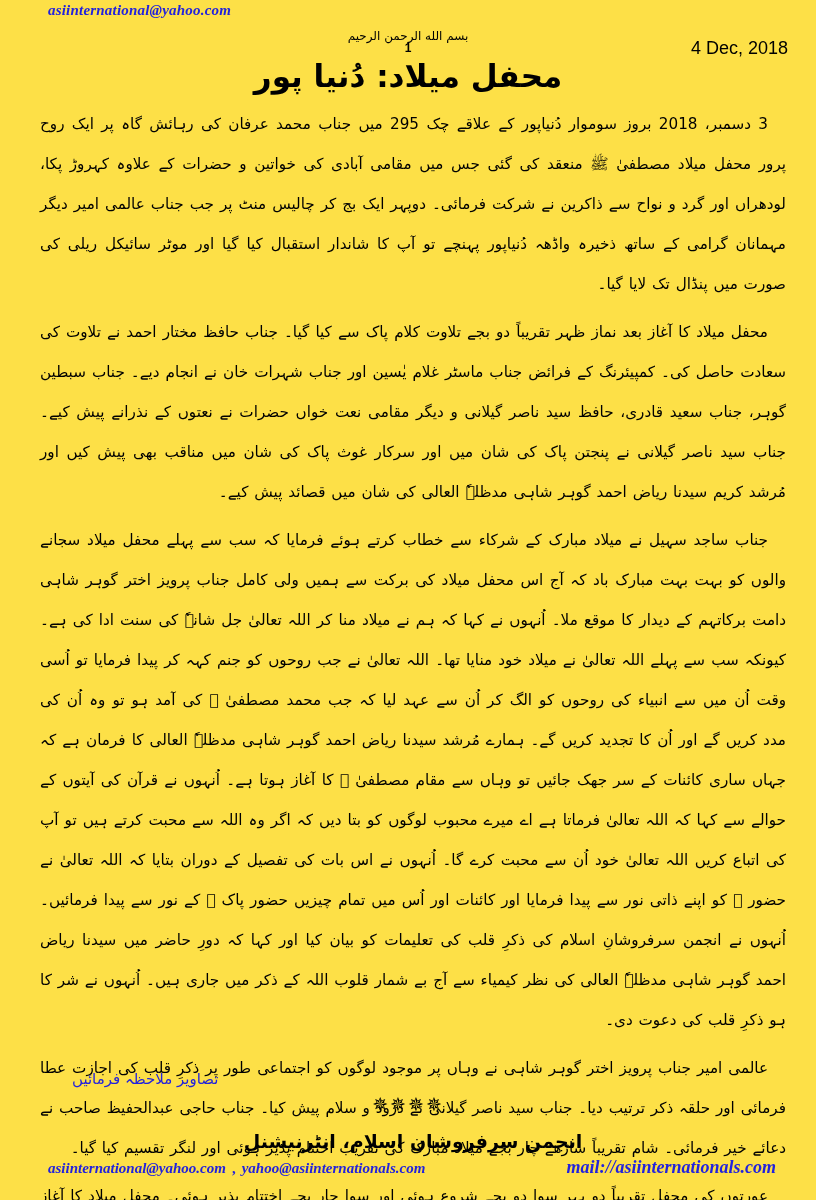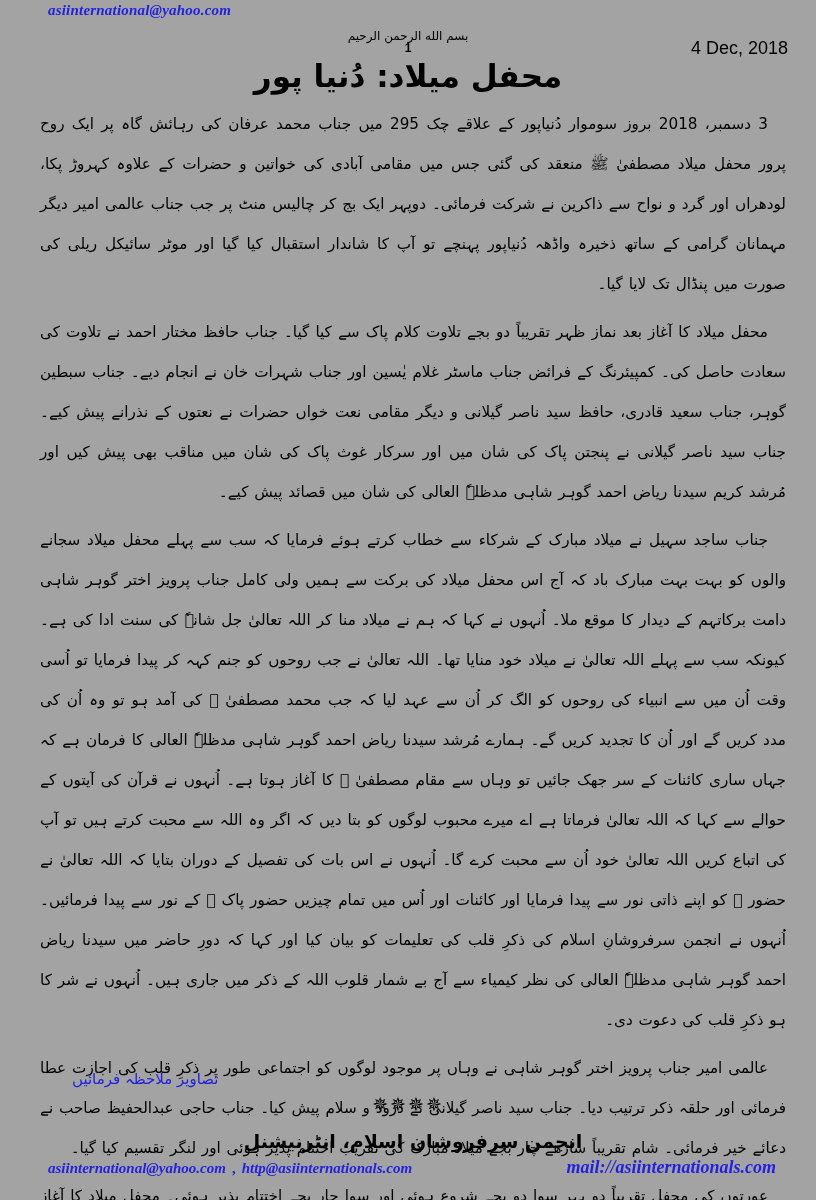--- a/index.html
+++ b/index.html
@@ -16,21 +16,21 @@
     font-family: "DejaVu Sans", "Liberation Sans", sans-serif;
     color: #000000;
   }
 
   .page {
     position: relative;
     width: 816px;
     height: 1200px;
     box-sizing: border-box;
     padding: 0;
-    background: #a3a3a3;
+    background: #fde047;
   }
 
   
   .header-band {
     position: relative;
     height: 96px;
     width: 100%;
   }
   .header-email {
     position: absolute;
@@ -224,18 +224,18 @@
   </div>
 
   <div class="note-blue">تصاویر ملاحظہ فرمائیں</div>
 
   <div class="ornament-row">✵✵✵✵</div>
 
   <div class="org-name">انجمن سرفروشان اسلام، انٹرنیشنل</div>
 
   <div class="footer-band">
     <div class="footer-mails">
-      <span>asiinternational@yahoo.com</span><span class="sep">,</span><span>http@asiinternationals.com</span>
+      <span>asiinternational@yahoo.com</span><span class="sep">,</span><span>yahoo@asiinternationals.com</span>
     </div>
     <div class="footer-url">mail://asiinternationals.com</div>
   </div>
 
 </div>
 
 </body></html>

